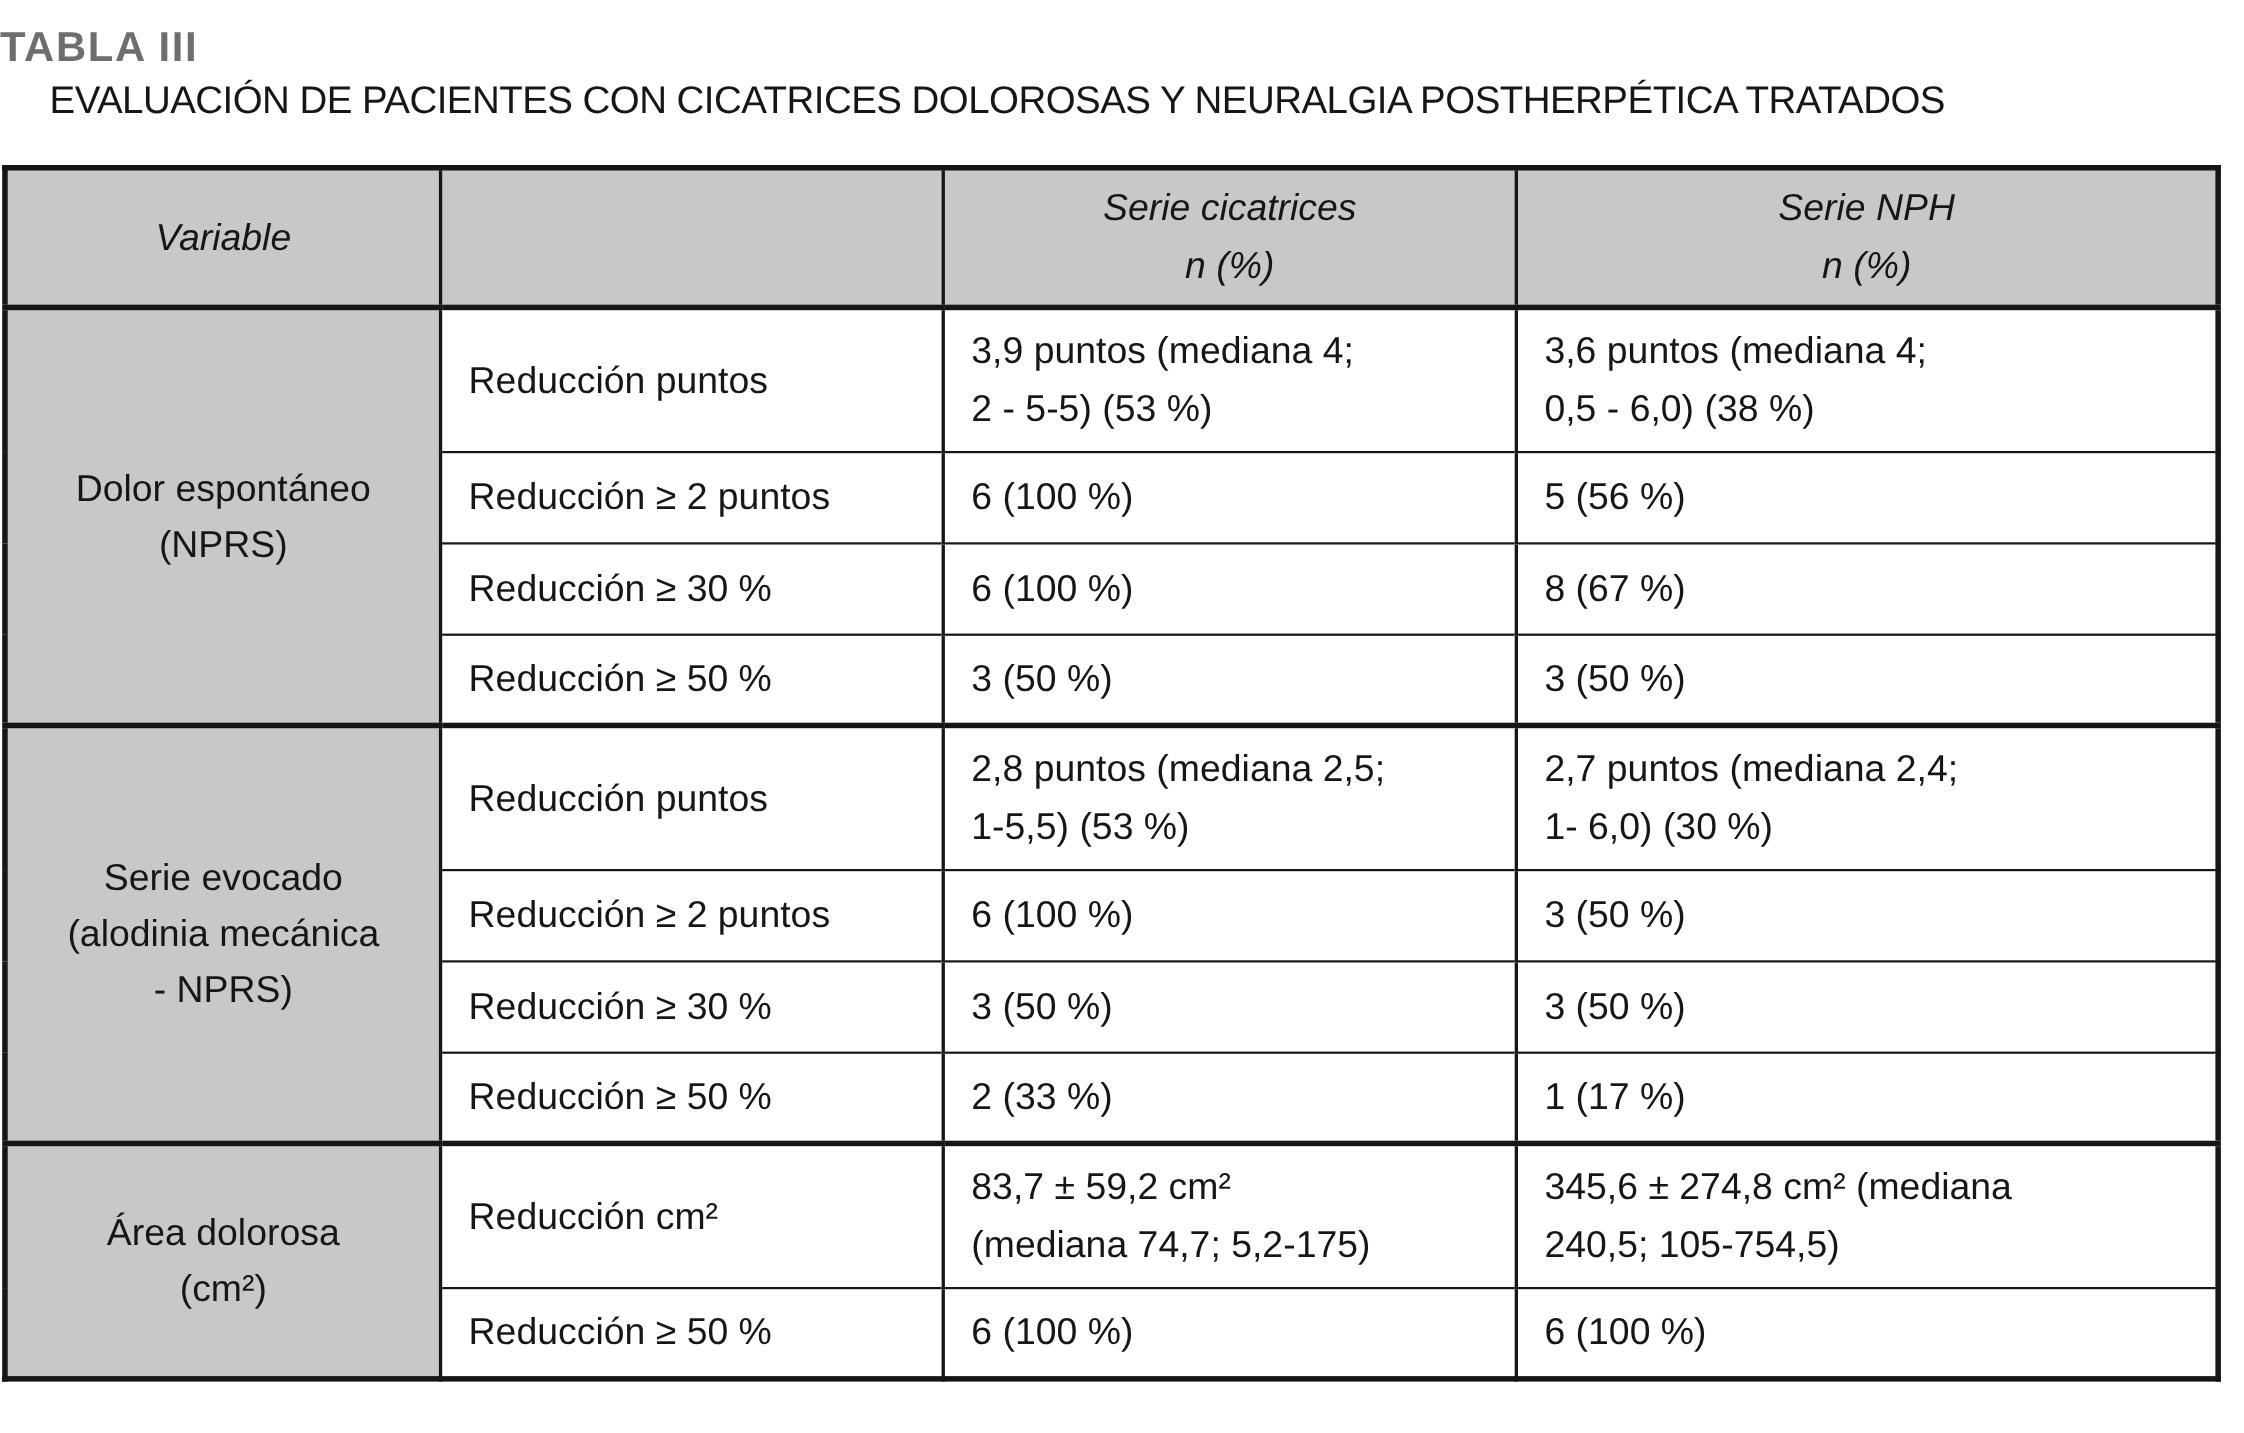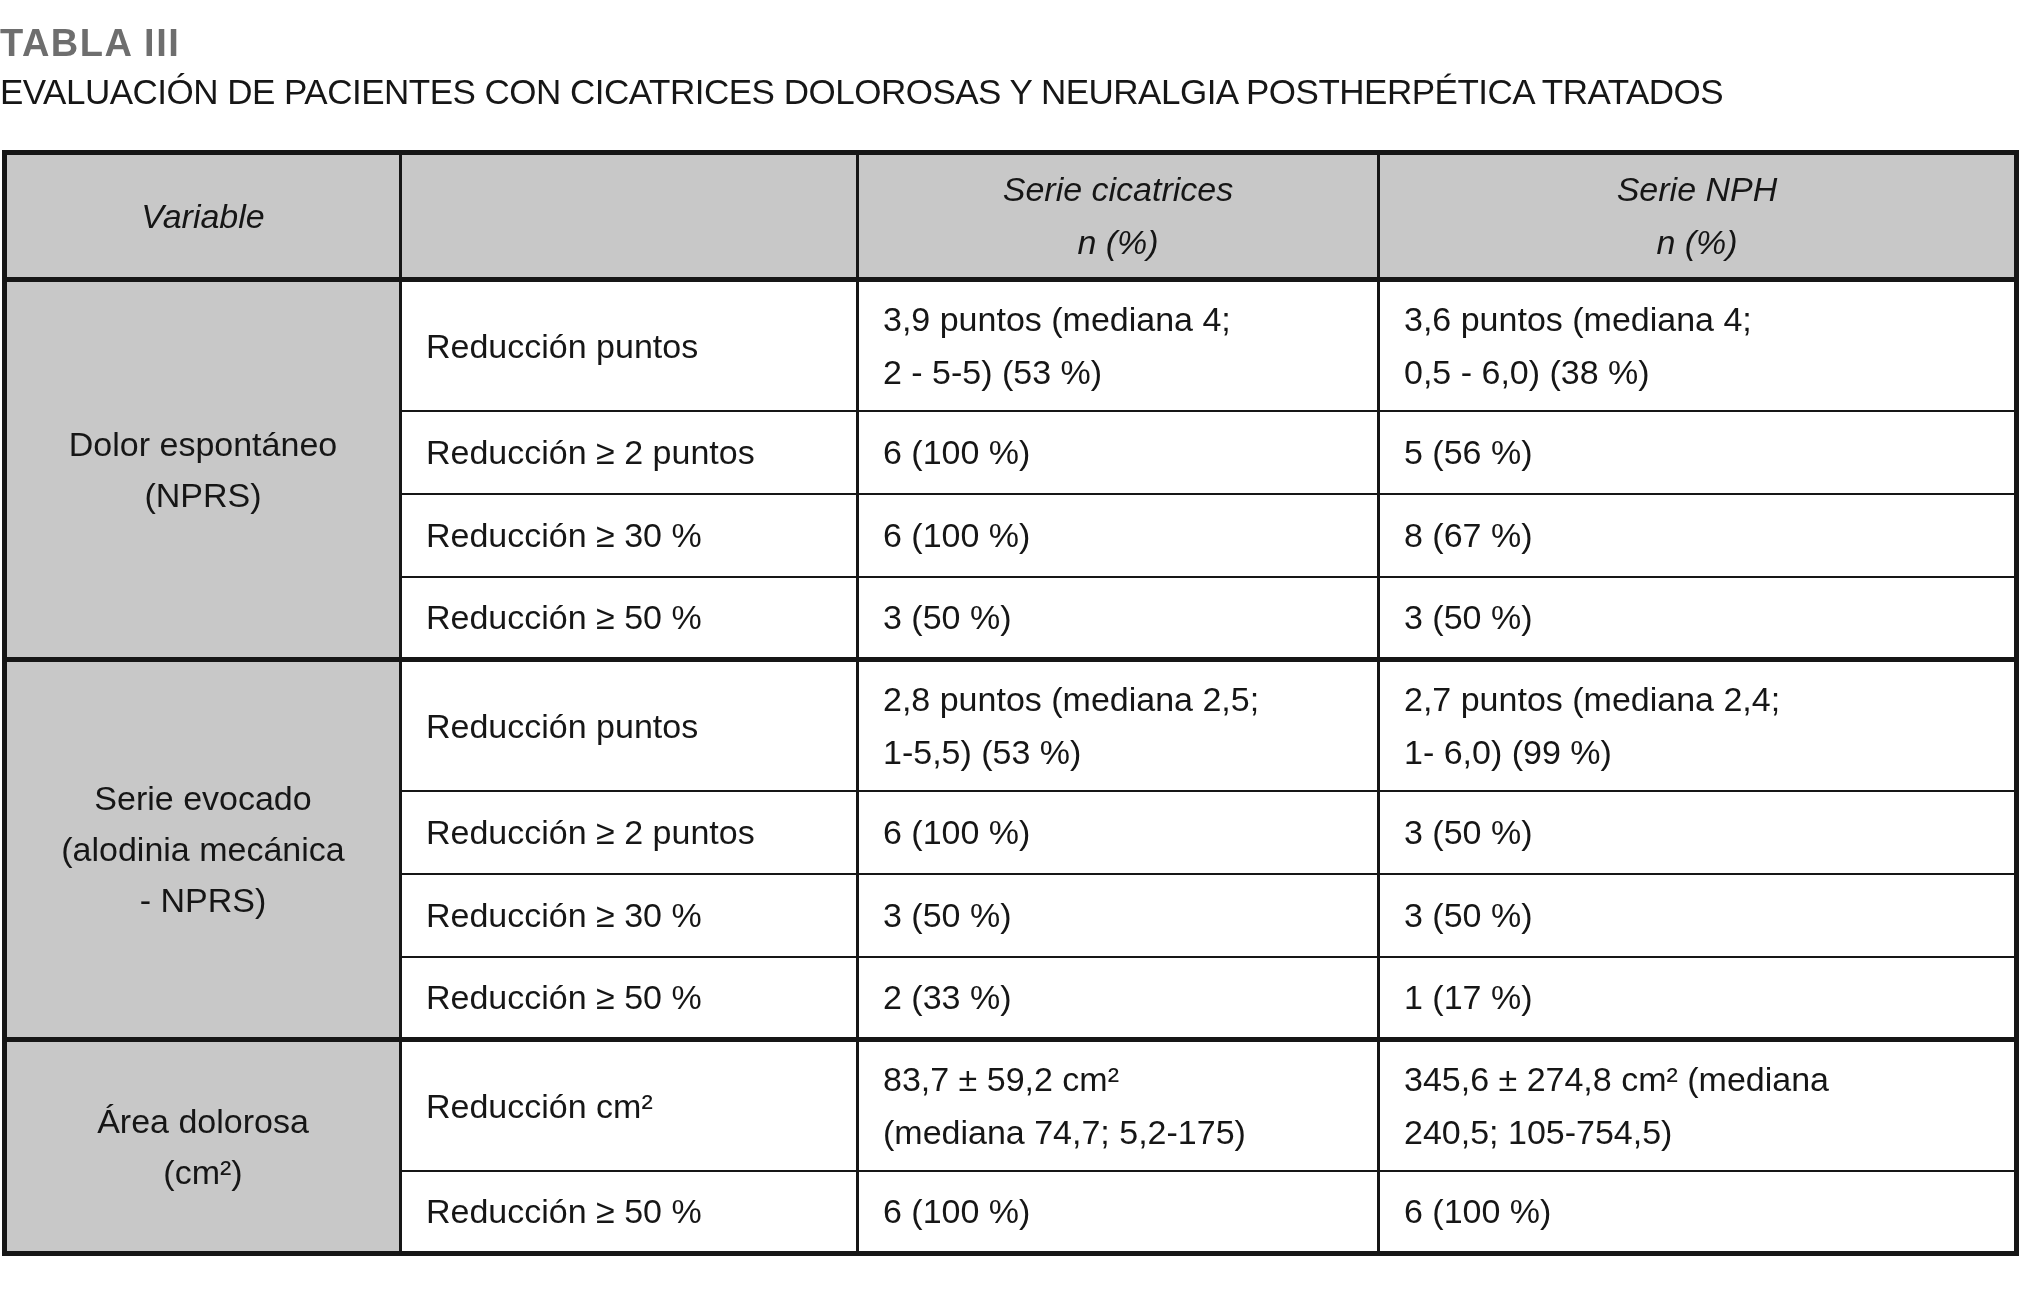--- a/index.html
+++ b/index.html
@@ -18,21 +18,21 @@
     color:var(--text);
     font-family:"Liberation Sans","DejaVu Sans",sans-serif;
   }
   .page{position:relative;width:2040px;height:1303px;overflow:hidden;}
 
   .title-block{padding-top:22px;text-align:left;}
   .main-title{
     font-size:38px;font-weight:bold;color:var(--title-gray);
     letter-spacing:1.5px;line-height:1.15;
   }
-  .subtitle{margin-top:4px;}
+  .subtitle{margin-top:4px;padding-left:45px;}
   .subtitle .sub-line{
     font-size:35px;color:var(--text);line-height:1.27;
     letter-spacing:-0.5px;white-space:nowrap;
   }
 
   table.results{
     border-collapse:collapse;
     table-layout:fixed;
     width:2012px;
     margin:36px 0 0 2px;
@@ -166,21 +166,21 @@
         </td>
         <td class="measure">
           <div class="ln">Reducción puntos</div>
         </td>
         <td class="val">
           <div class="ln">2,8 puntos (mediana 2,5;</div>
           <div class="ln">1-5,5) (53 %)</div>
         </td>
         <td class="val">
           <div class="ln">2,7 puntos (mediana 2,4;</div>
-          <div class="ln">1- 6,0) (99 %)</div>
+          <div class="ln">1- 6,0) (30 %)</div>
         </td>
       </tr>
       <tr class="h-short">
         <td class="measure">
           <div class="ln">Reducción ≥ 2 puntos</div>
         </td>
         <td class="val">
           <div class="ln">6 (100 %)</div>
         </td>
         <td class="val">

